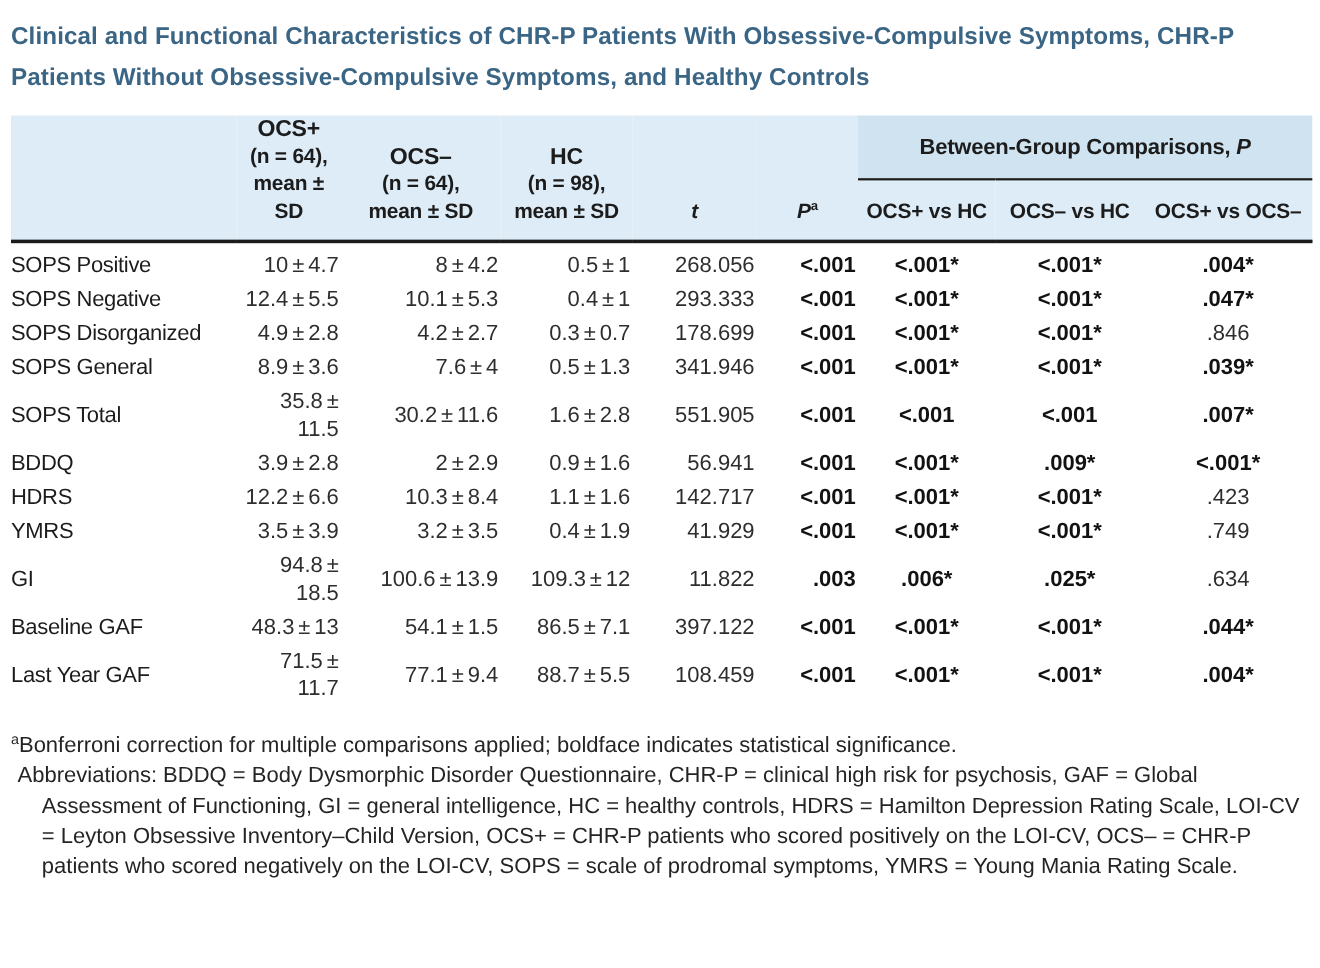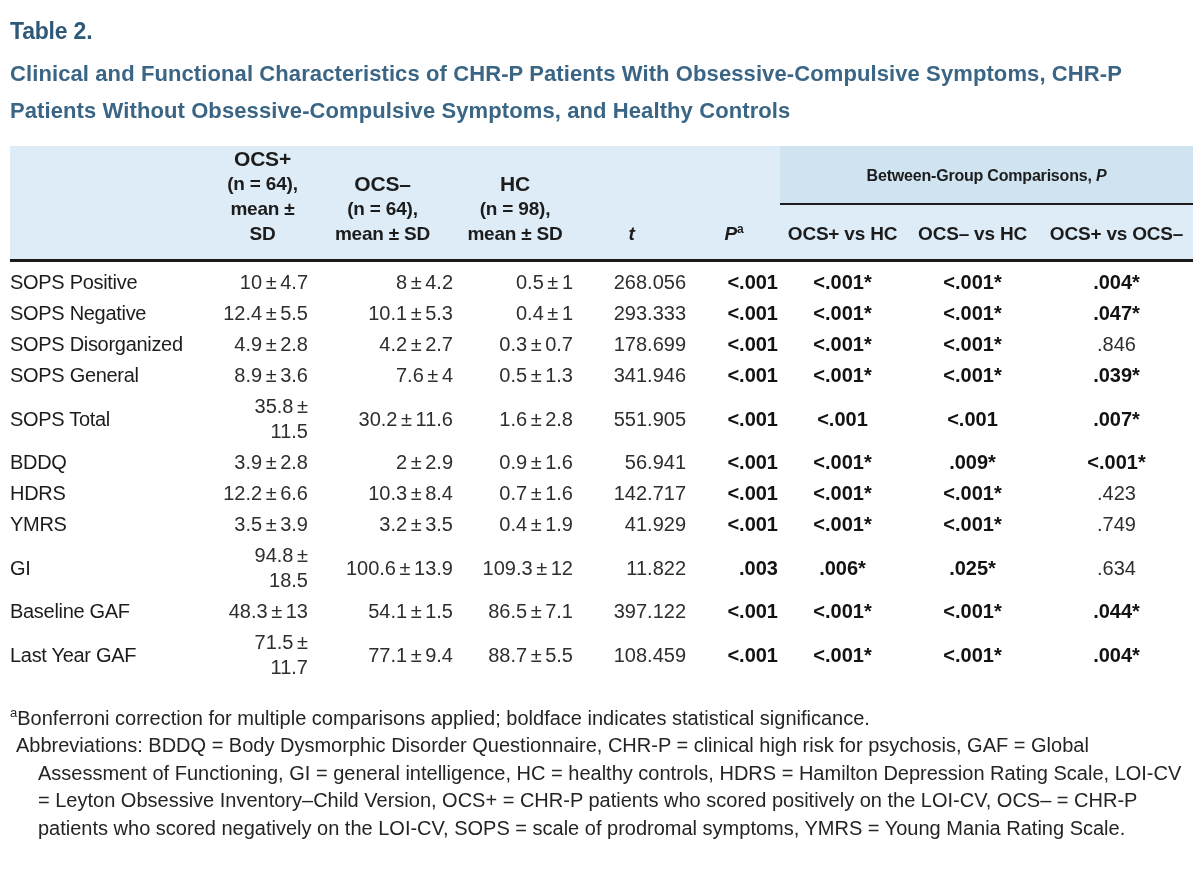--- a/index.html
+++ b/index.html
@@ -27,21 +27,21 @@
   }
   thead th {
     background:#ddecf7; font-weight:700; color:#1c1c1c;
     font-size:19px; line-height:25px; letter-spacing:-0.2px;
     vertical-align:bottom; padding:0 0 13px 0; text-align:center;
   }
   th.corner { text-align:left; }
   .th-bottom { border-bottom:3px solid #1b1b1b; }
   th.spanner {
     background:#cfe3f0; border-bottom:2px solid #1b1b1b;
-    font-size:16px; padding:9px 0 7px 0; vertical-align:middle;
+    font-size:20px; padding:9px 0 7px 0; vertical-align:middle;
   }
   th.spanner em, th.ital em { font-weight:700; }
   th sup { font-size:12px; font-weight:700; }
   .group-line1 { font-size:21px; }
   tbody td {
     font-size:20px; line-height:25px; padding:3px 0;
     color:#2e2e2e; background:#ffffff;
   }
   tbody tr:first-child td { padding-top:8px; }
   td.rowlabel { font-weight:400; letter-spacing:-0.3px; color:#1c1c1c; }
@@ -52,21 +52,20 @@
   .footnotes p { margin:0; }
   .footnotes sup { font-size:13px; }
   .footnotes em { font-style:italic; }
   .hang { padding-left:28px; text-indent:-22px; }
 </style>
 </head>
 <body>
 
 <div class="page">
 
-  <div class="table-label">Table 2.</div>
 
   <h1 class="page-title">Clinical and Functional Characteristics of CHR-P Patients With Obsessive-Compulsive Symptoms, CHR-P Patients Without Obsessive-Compulsive Symptoms, and Healthy Controls</h1>
 
   <table class="main">
     <colgroup>
       <col style="width:205px">
         <col style="width:95px">
         <col style="width:145px">
       <col style="width:120px">
         <col style="width:113px">
@@ -167,21 +166,21 @@
           <td class="num">56.941</td>
           <td class="num bold">&lt;.001</td>
           <td class="comp bold">&lt;.001*</td>
           <td class="comp bold">.009*</td>
           <td class="comp bold">&lt;.001*</td>
         </tr>
         <tr>
           <td class="rowlabel">HDRS</td>
           <td class="num">12.2 ± 6.6</td>
           <td class="num">10.3 ± 8.4</td>
-          <td class="num">0.7 ± 1.6</td>
+          <td class="num">1.1 ± 1.6</td>
           <td class="num">142.717</td>
           <td class="num bold">&lt;.001</td>
           <td class="comp bold">&lt;.001*</td>
           <td class="comp bold">&lt;.001*</td>
           <td class="comp">.423</td>
         </tr>
         <tr>
           <td class="rowlabel">YMRS</td>
           <td class="num">3.5 ± 3.9</td>
           <td class="num">3.2 ± 3.5</td>

